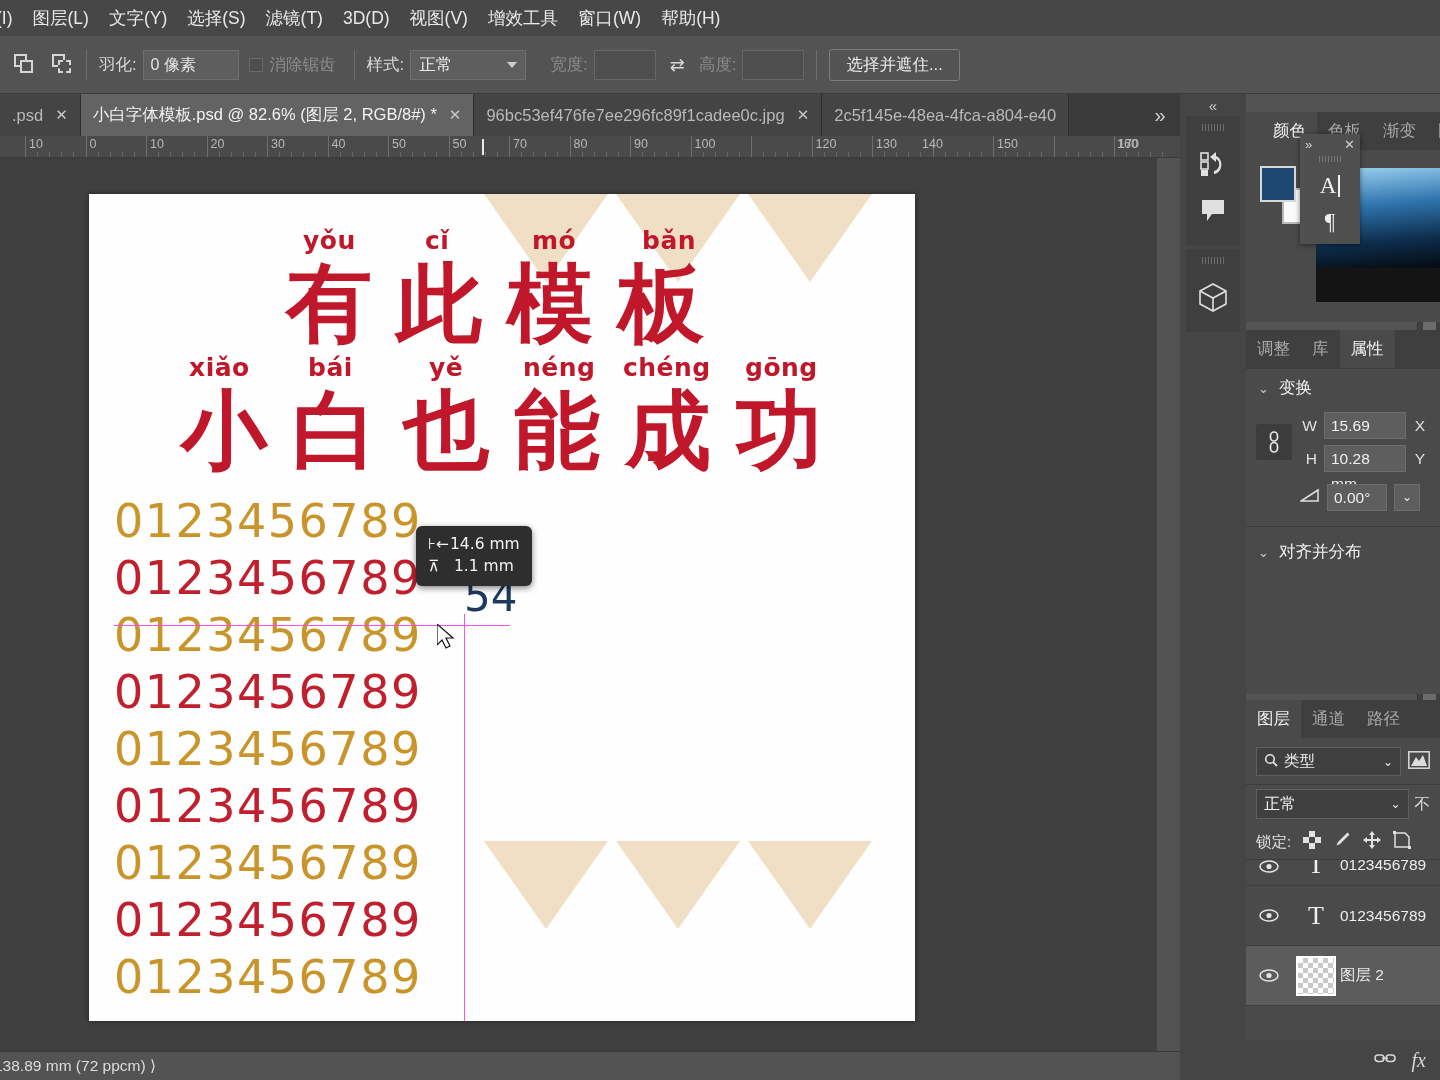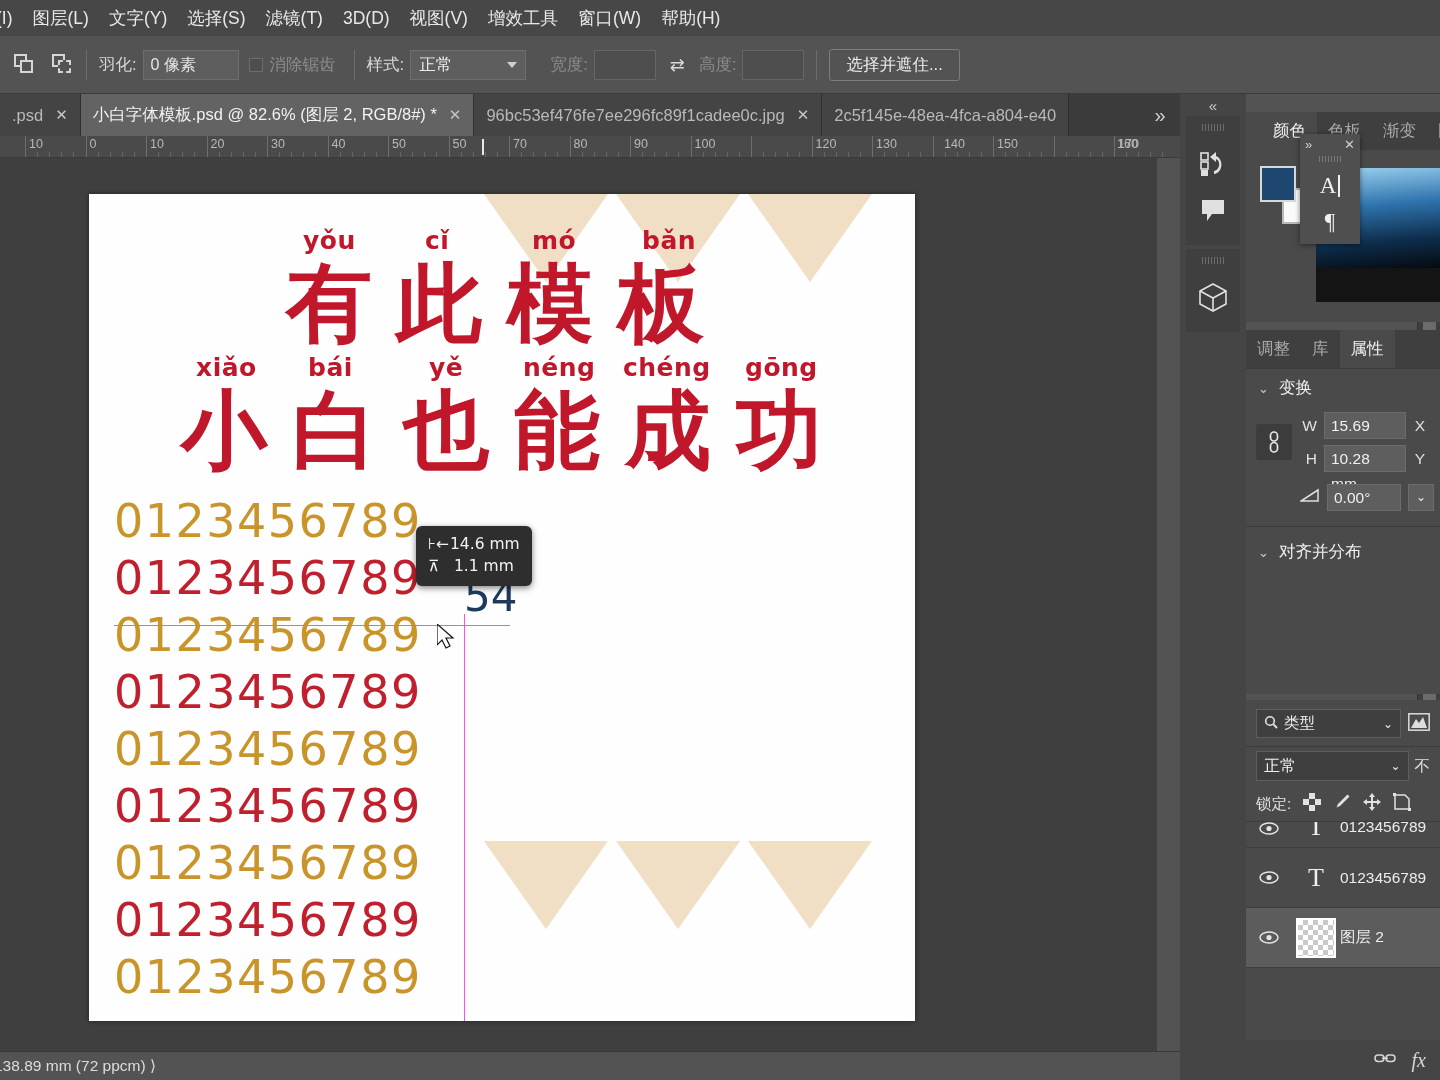--- a/index.html
+++ b/index.html
@@ -374,21 +374,21 @@
       <div class="ruler-minor" style="left: 835.7px;"></div>
       <div class="ruler-minor" style="left: 847.8px;"></div>
       <div class="ruler-minor" style="left: 859.9px;"></div>
       <div class="ruler-tick" style="left: 872px;"></div>
       <div class="ruler-num" style="left: 872px;">130</div>
       <div class="ruler-minor" style="left: 884.1px;"></div>
       <div class="ruler-minor" style="left: 896.2px;"></div>
       <div class="ruler-minor" style="left: 908.3px;"></div>
       <div class="ruler-minor" style="left: 920.4px;"></div>
       <div class="ruler-tick" style="left: 932.5px;"></div>
-      <div class="ruler-num" style="left: 940px;">140</div>
+      <div class="ruler-num" style="left: 918px;">140</div>
       <div class="ruler-minor" style="left: 944.6px;"></div>
       <div class="ruler-minor" style="left: 956.7px;"></div>
       <div class="ruler-minor" style="left: 968.8px;"></div>
       <div class="ruler-minor" style="left: 980.9px;"></div>
       <div class="ruler-tick" style="left: 993px;"></div>
       <div class="ruler-num" style="left: 993px;">150</div>
       <div class="ruler-minor" style="left: 1005.1px;"></div>
       <div class="ruler-minor" style="left: 1017.2px;"></div>
       <div class="ruler-minor" style="left: 1029.3px;"></div>
       <div class="ruler-minor" style="left: 1041.4px;"></div>
@@ -421,21 +421,21 @@
       <div class="pinyin" style="left:214px; top:32px;">yǒu</div>
       <div class="pinyin" style="left:336px; top:32px;">cǐ</div>
       <div class="pinyin" style="left:443px; top:32px;">mó</div>
       <div class="pinyin" style="left:553px; top:32px;">bǎn</div>
 
       <div class="hanzi" style="left:197px; top:66px;">有</div>
       <div class="hanzi" style="left:307px; top:66px;">此</div>
       <div class="hanzi" style="left:418px; top:66px;">模</div>
       <div class="hanzi" style="left:529px; top:66px;">板</div>
 
-      <div class="pinyin" style="left:107px; top:159px;">xiǎo</div>
+      <div class="pinyin" style="left:100px; top:159px;">xiǎo</div>
       <div class="pinyin" style="left:219px; top:159px;">bái</div>
       <div class="pinyin" style="left:340px; top:159px;">yě</div>
       <div class="pinyin" style="left:434px; top:159px;">néng</div>
       <div class="pinyin" style="left:534px; top:159px;">chéng</div>
       <div class="pinyin" style="left:656px; top:159px;">gōng</div>
 
       <div class="hanzi" style="left:92px;  top:193px;">小</div>
       <div class="hanzi" style="left:203px; top:193px;">白</div>
       <div class="hanzi" style="left:314px; top:193px;">也</div>
       <div class="hanzi" style="left:425px; top:193px;">能</div>
@@ -575,35 +575,40 @@
         </div>
       </div>
     </div>
 
     <div class="prow" style="padding-left:54px;">
       <span>
         <svg width="20" height="15" viewBox="0 0 20 15">
             <polygon points="1,13 18,13 18,2" fill="none" stroke="#e0e0e0" stroke-width="1.5"></polygon>
           </svg>
       </span>
-      <span class="pfield" style="width:74px">0.00°</span>
+      <span class="pfield" style="width:60px">0.00°</span>
       <span class="pfield" style="width:26px; display:flex; align-items:center; justify-content:center;">
         <span style="font-size:12px">⌄</span>
       </span>
     </div>
 
     <div class="divider" style="margin-top:12px;"></div>
 
     <div class="sec-head" style="padding-top:14px;">
       <span class="chev">⌄</span>
       <span class="sec-title">对齐并分布</span>
     </div>
   </div>
 
   <div class="layerpanel">
+    <div class="tabrow">
+      <div class="ptab active">图层</div>
+      <div class="ptab">通道</div>
+      <div class="ptab">路径</div>
+    </div>
 
     <div class="filterrow">
       <div class="filterbox">
         <span>
           <svg width="14" height="14" viewBox="0 0 14 14">
             <circle cx="6" cy="6" r="4.3" fill="none" stroke="#e2e2e2" stroke-width="1.6"></circle>
             <line x1="9.2" y1="9.2" x2="13" y2="13" stroke="#e2e2e2" stroke-width="1.8"></line>
           </svg>
         </span>
         <span style="flex:1">类型</span>

